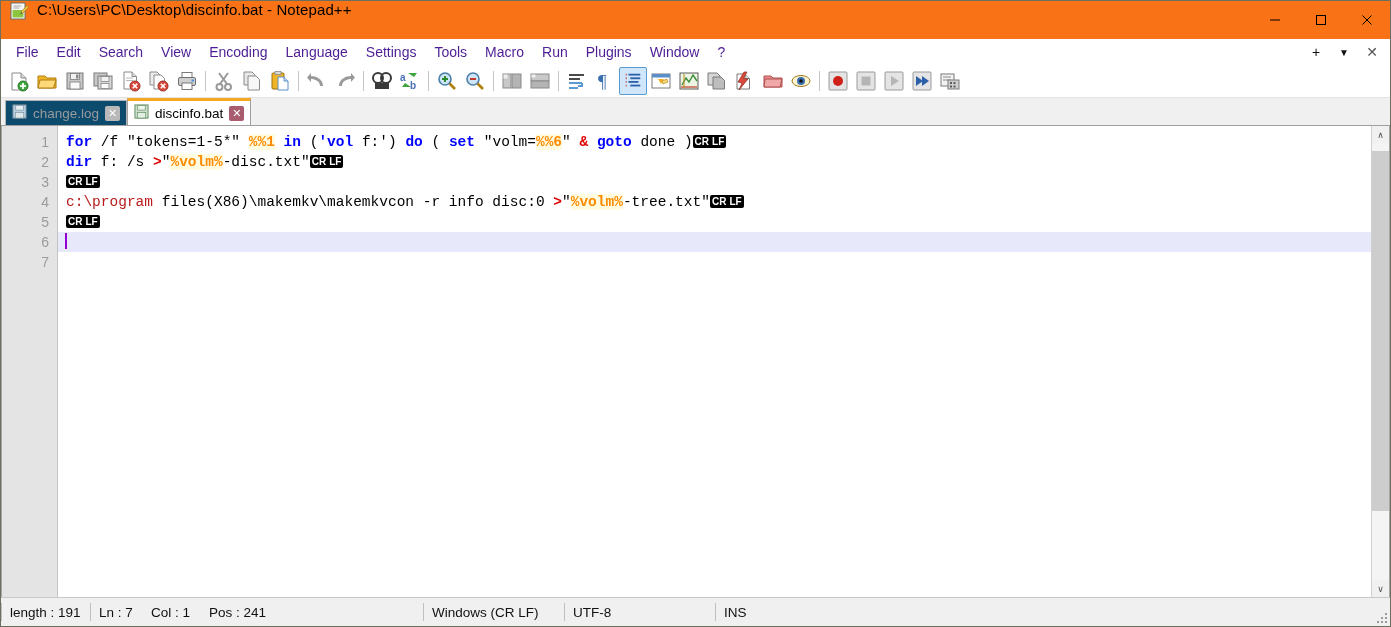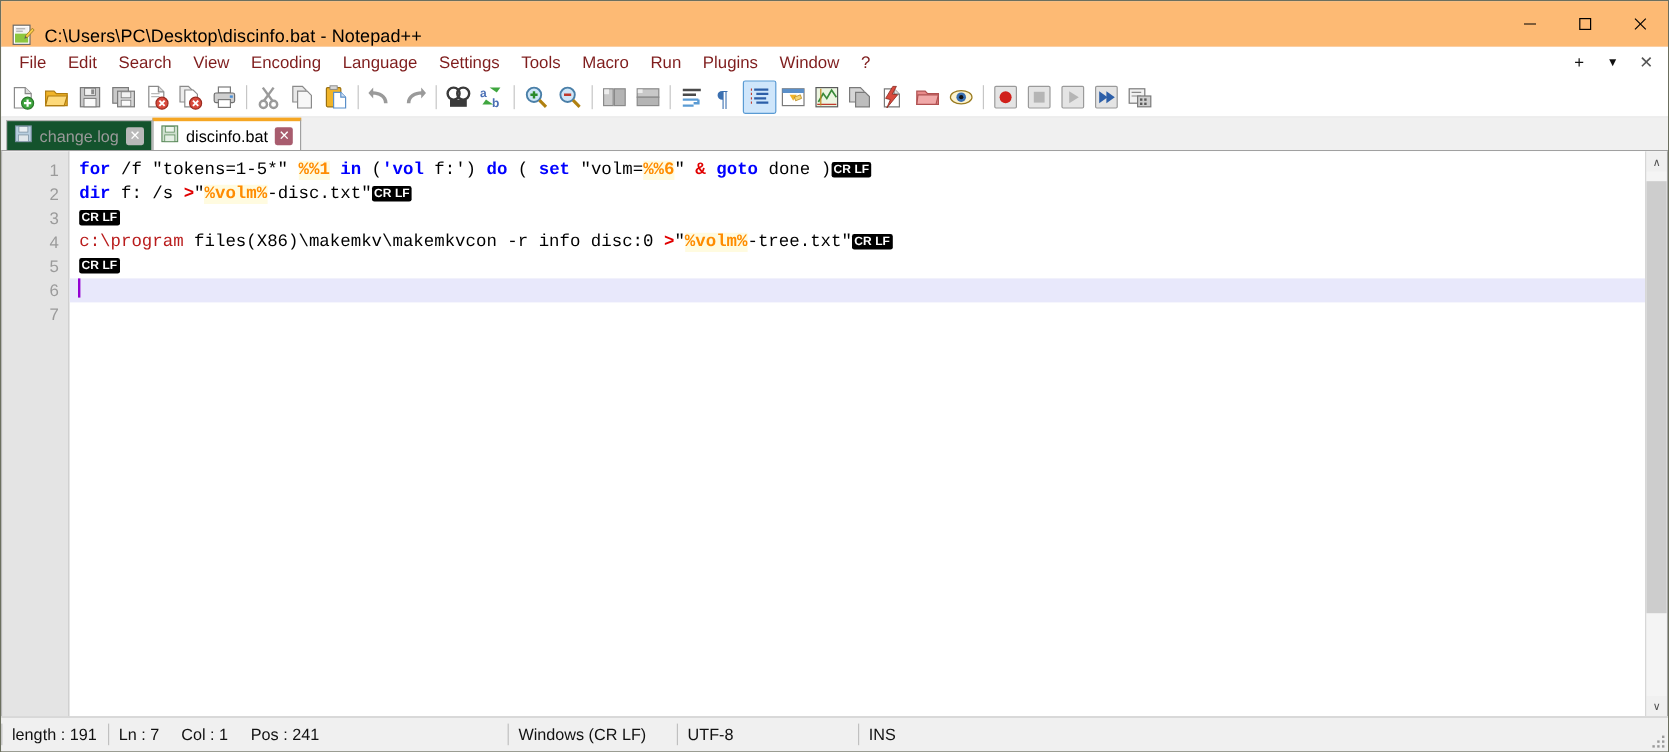--- a/index.html
+++ b/index.html
@@ -18,23 +18,23 @@
     background: #f0f0f0;
     box-sizing: border-box;
     border: 1px solid #6b6f5e;
     display: flex;
     flex-direction: column;
   }
 
   
   .titlebar {
     height: 38px;
-    background: #fdba74;
-    display: flex;
-    align-items: flex-end;
+    background: #f97316;
+    display: flex;
+    align-items: flex-start;
     flex: 0 0 auto;
     position: relative;
   }
   .title-icon {
     width: 20px; height: 20px;
     margin-left: 8px; margin-right: 8px;
     position: relative;
     flex: 0 0 auto;
   }
   .title-text {
@@ -61,21 +61,21 @@
     height: 26px;
     background: #ffffff;
     display: flex;
     align-items: center;
     flex: 0 0 auto;
     position: relative;
     padding-left: 6px;
   }
   .menu-item {
     font-size: 14px;
-    color: #7f1d1d;
+    color: #4c1d95;
     padding: 3px 9px;
     white-space: nowrap;
     line-height: 16px;
   }
   .menu-right {
     position: absolute;
     right: 4px; top: 0;
     height: 26px;
     display: flex; align-items: center;
     gap: 0px;
@@ -130,21 +130,21 @@
     height: 25px;
     display: flex;
     align-items: center;
     padding: 0 6px 0 6px;
     font-size: 13.5px;
     box-sizing: border-box;
     position: relative;
     gap: 6px;
   }
   .tab.inactive {
-    background: #14532d;
+    background: #0c4a6e;
     color: #9a9a9a;
     border: 1px solid #b4b4b4;
     border-bottom: none;
   }
   .tab.active {
     background: #ffffff;
     color: #000;
     border: 1px solid #a0a0a0;
     border-bottom: none;
     border-top: 3px solid #f5a623;

